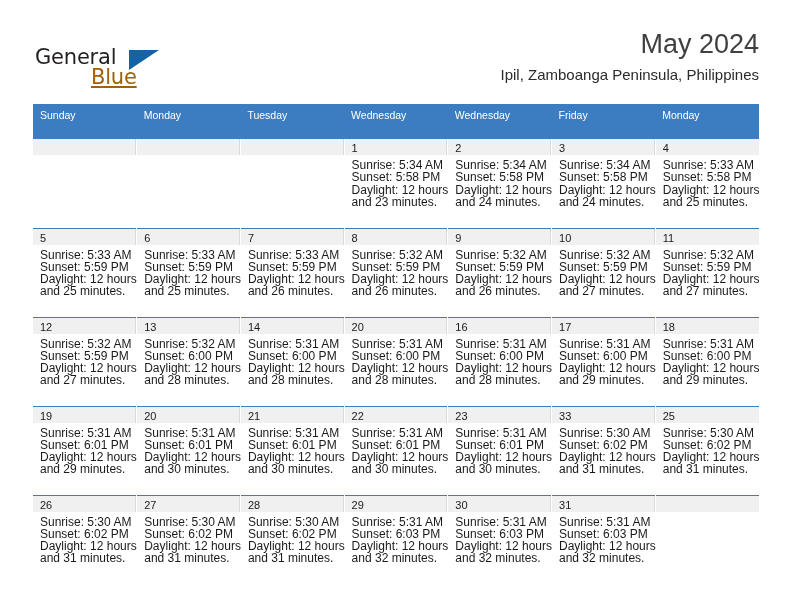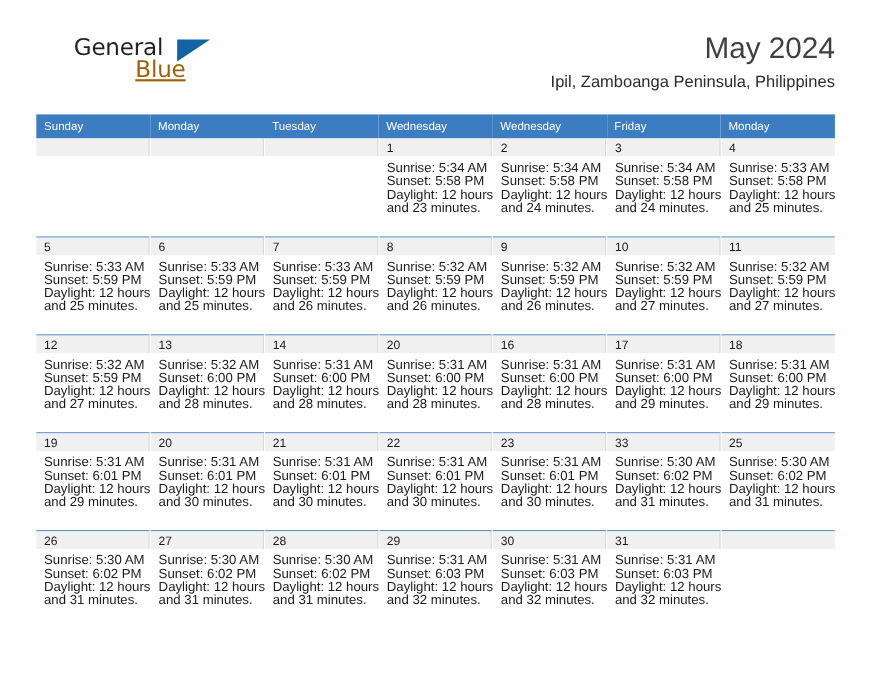--- a/index.html
+++ b/index.html
@@ -25,24 +25,23 @@
   .header {
     position: absolute;
     left: 33px;
     top: 28px;
     right: 33px;
     height: 70px;
   }
   .logo {
     position: absolute;
     left: 0;
-    top: 3px;
+    top: 17px;
     width: 130px;
     height: 56px;
-    margin-left: 32px;
   }
   .logo-general {
     position: absolute;
     left: 2px;
     top: 0px;
     font-size: 21px;
     letter-spacing: -0.2px;
     color: #231f20;
     font-family: "DejaVu Sans", sans-serif;
     font-weight: 400;
@@ -101,21 +100,21 @@
     width: 726px;
     border-collapse: collapse;
     table-layout: fixed;
   }
   .calendar th {
     background: #3b7dc0;
     color: #ffffff;
     font-size: 10.5px;
     font-weight: 400;
     text-align: left;
-    padding: 5px 0 5px 7px;
+    padding: 5px 0 18px 7px;
     height: 11px;
     border: none;
     font-family: "Liberation Sans", sans-serif;
   }
   .calendar td {
     vertical-align: top;
     padding: 0;
     border-top: 1.3px solid #3b7dc0;
     border-right: 1px solid #ffffff;
     height: 89px;

